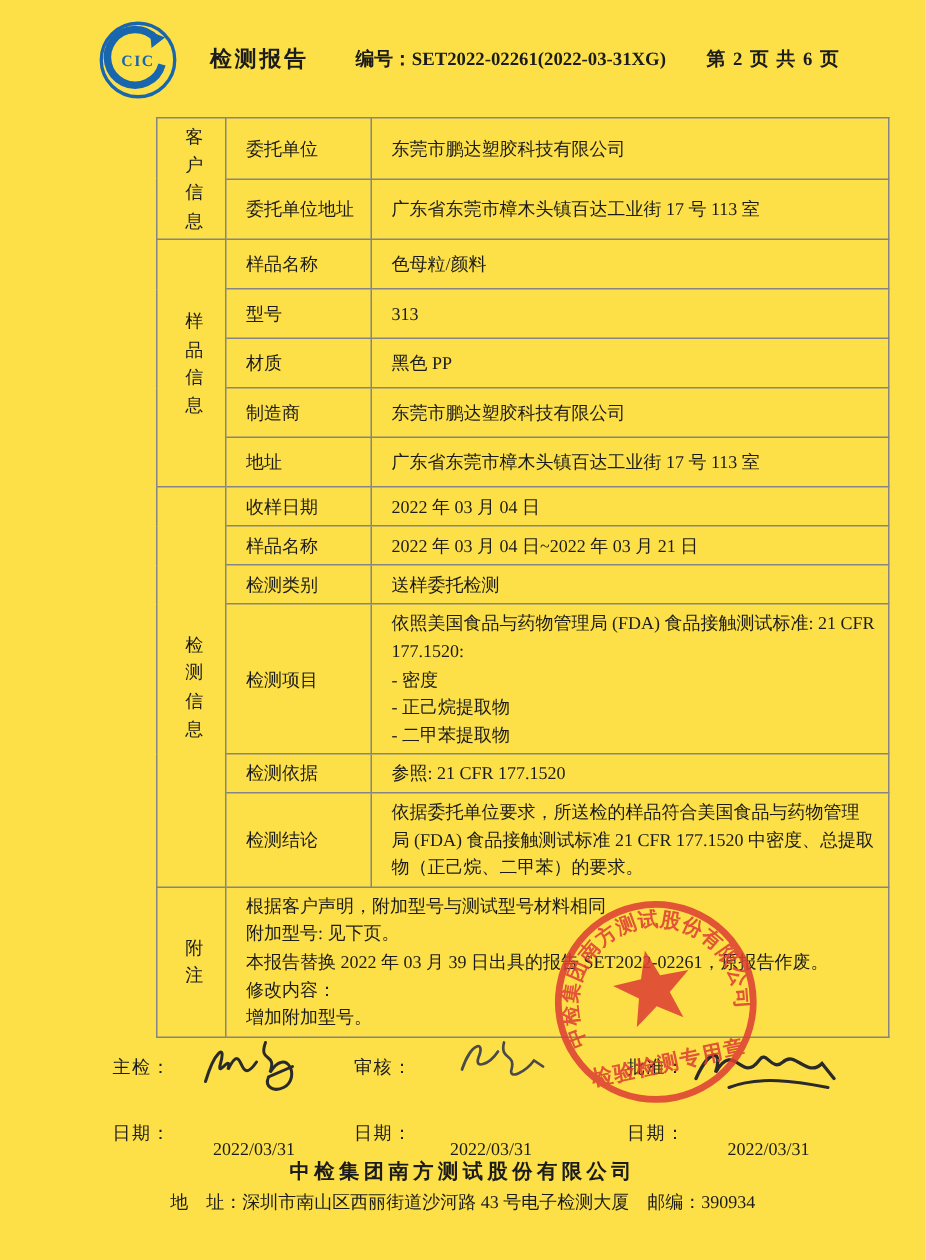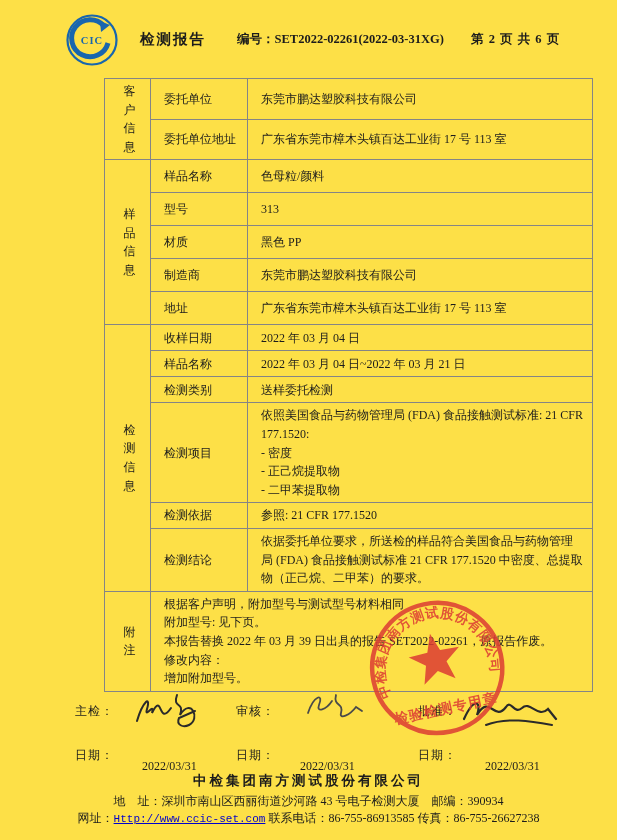--- a/index.html
+++ b/index.html
@@ -213,15 +213,14 @@
     <svg class="sig-svg" width="104" height="50" viewBox="0 0 104 50">
       <path d="M8,32 C18,10 26,14 21,28 C34,6 38,36 50,20 C55,12 58,28 66,21 C74,13 82,32 92,22 L100,32" fill="none" stroke="#2a2a2a" stroke-width="2.2" stroke-linecap="round"></path>
       <path d="M30,38 C50,30 75,34 96,38" fill="none" stroke="#2a2a2a" stroke-width="2" stroke-linecap="round"></path>
     </svg>
     <span class="date-label">日期：</span>
     <span class="date-val">2022/03/31</span>
   </div>
 
   <div class="ftr ftr-company">中检集团南方测试股份有限公司</div>
   <div class="ftr ftr-addr">地　址：深圳市南山区西丽街道沙河路 43 号电子检测大厦　邮编：390934</div>
-  <div class="ftr ftr-web"><span>网址：</span><a href="#">Http://www.ccic-set.com</a><span> </span><span>联系电话：86-755-86913585</span><span> </span><span>传真：86-755-26627238</span></div>
 
 </div>
 
 </body></html>

